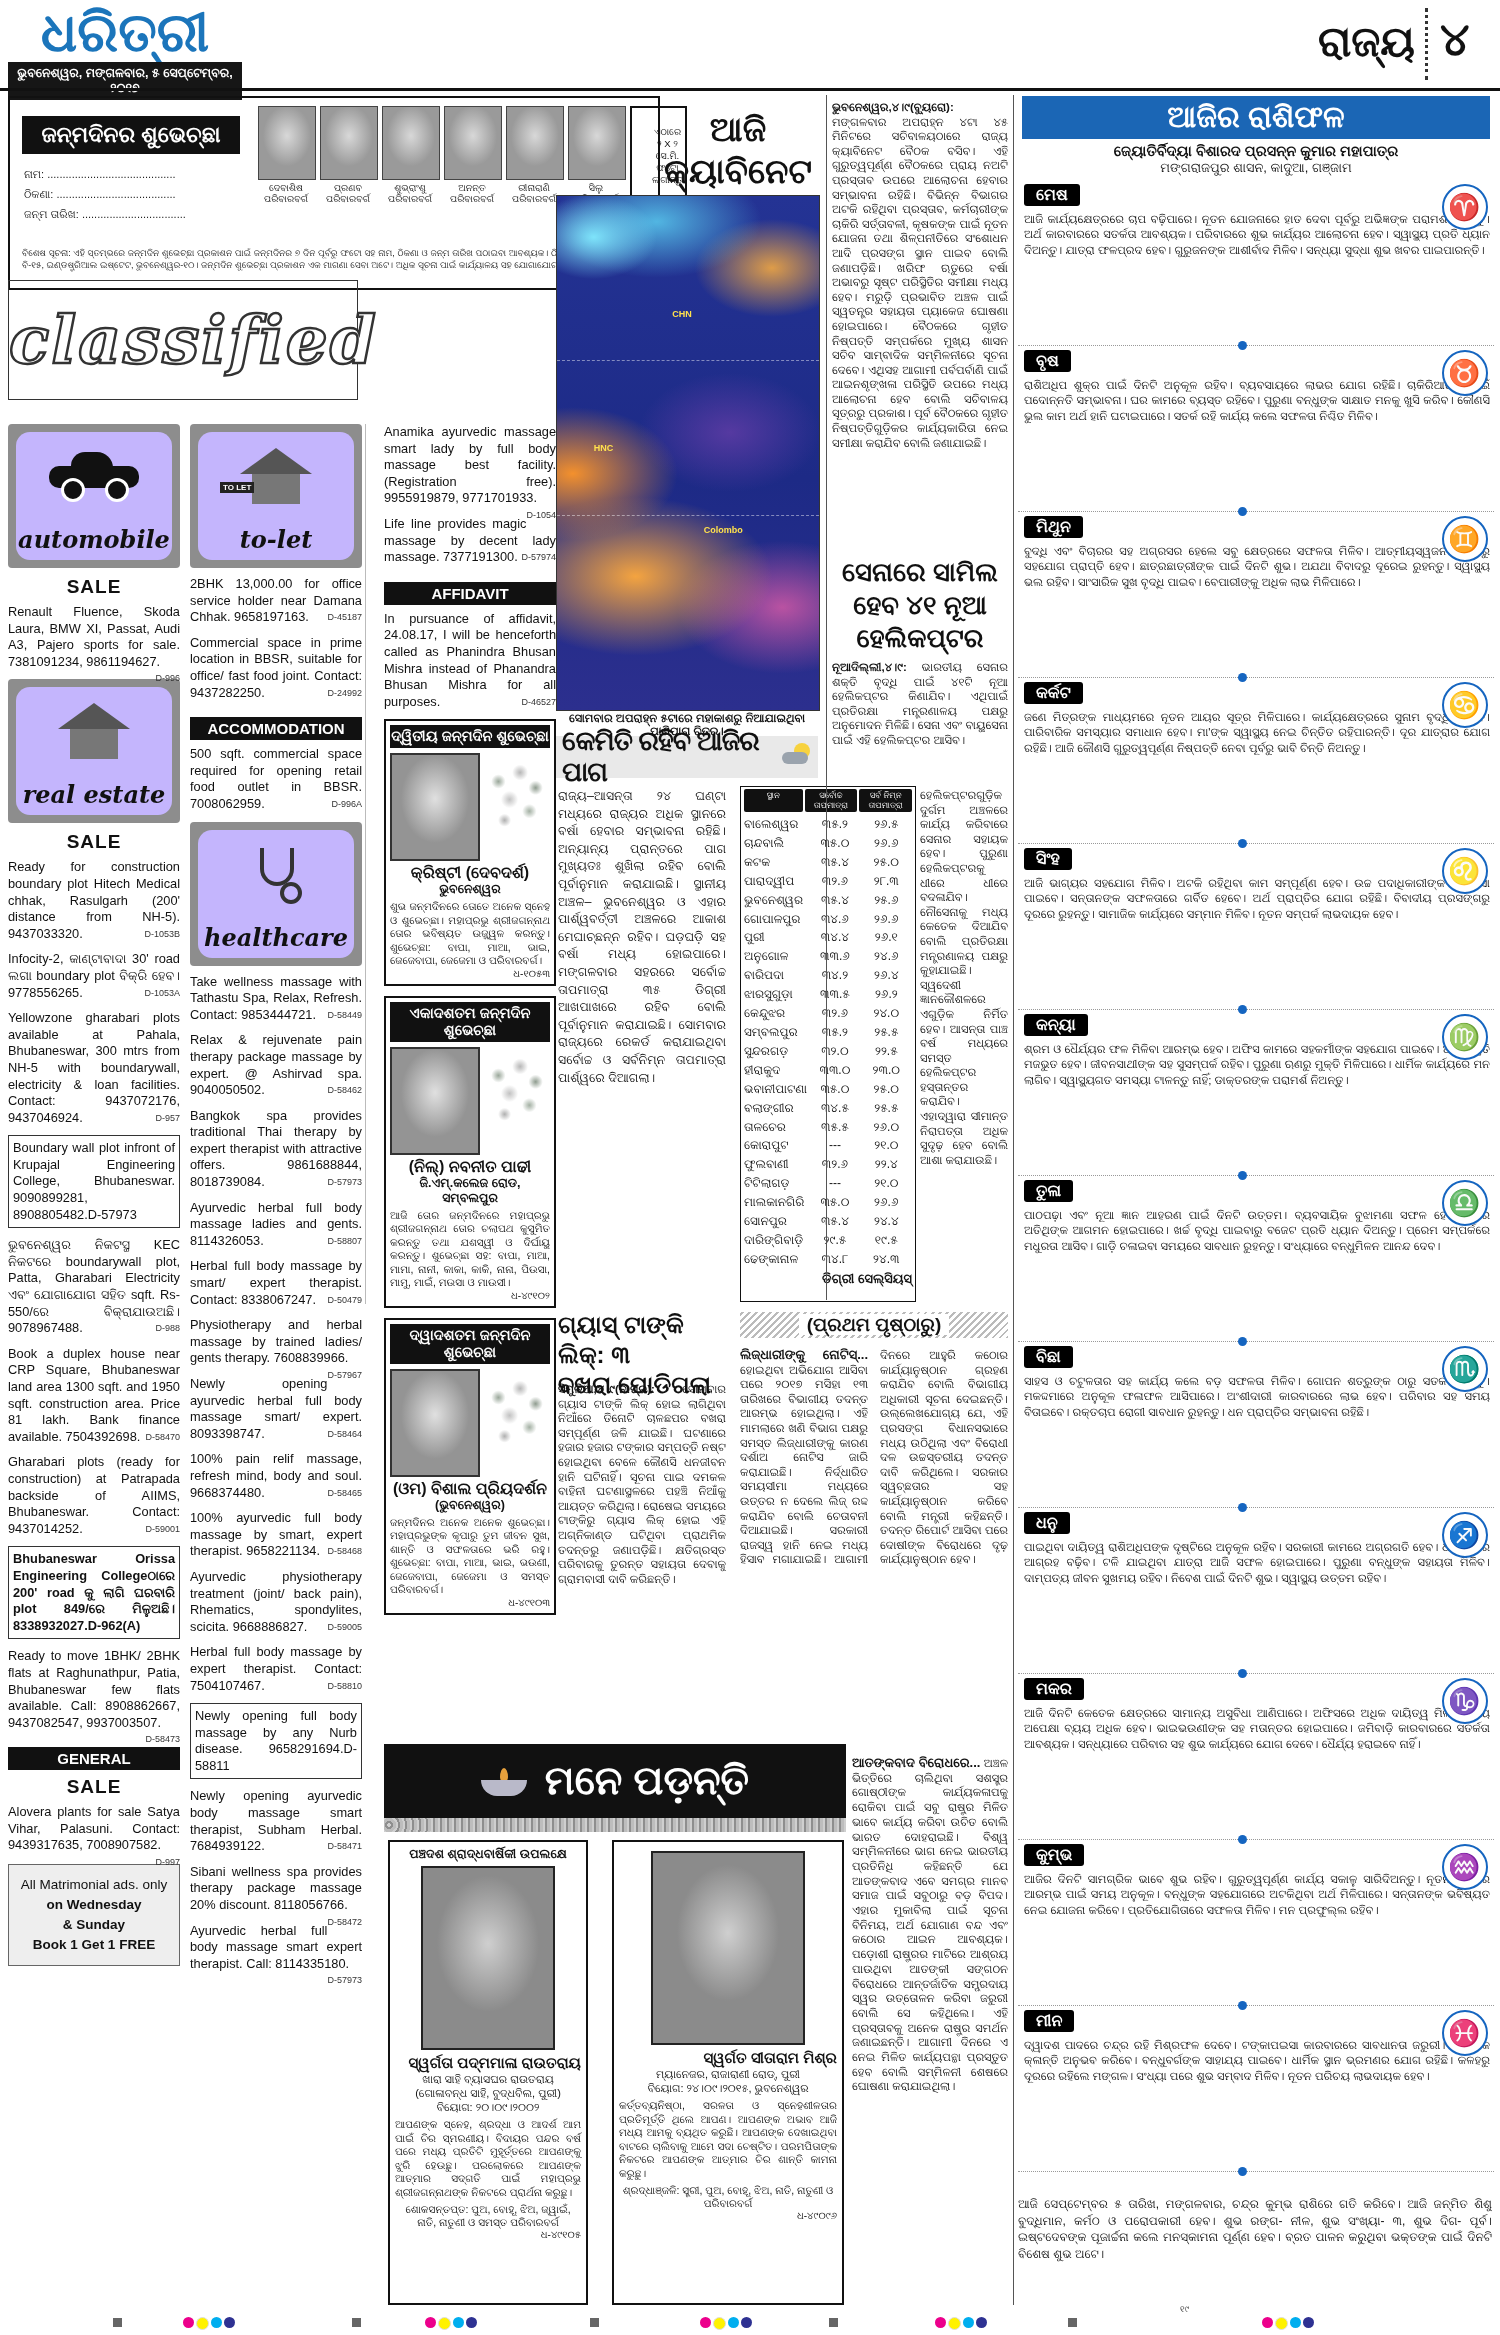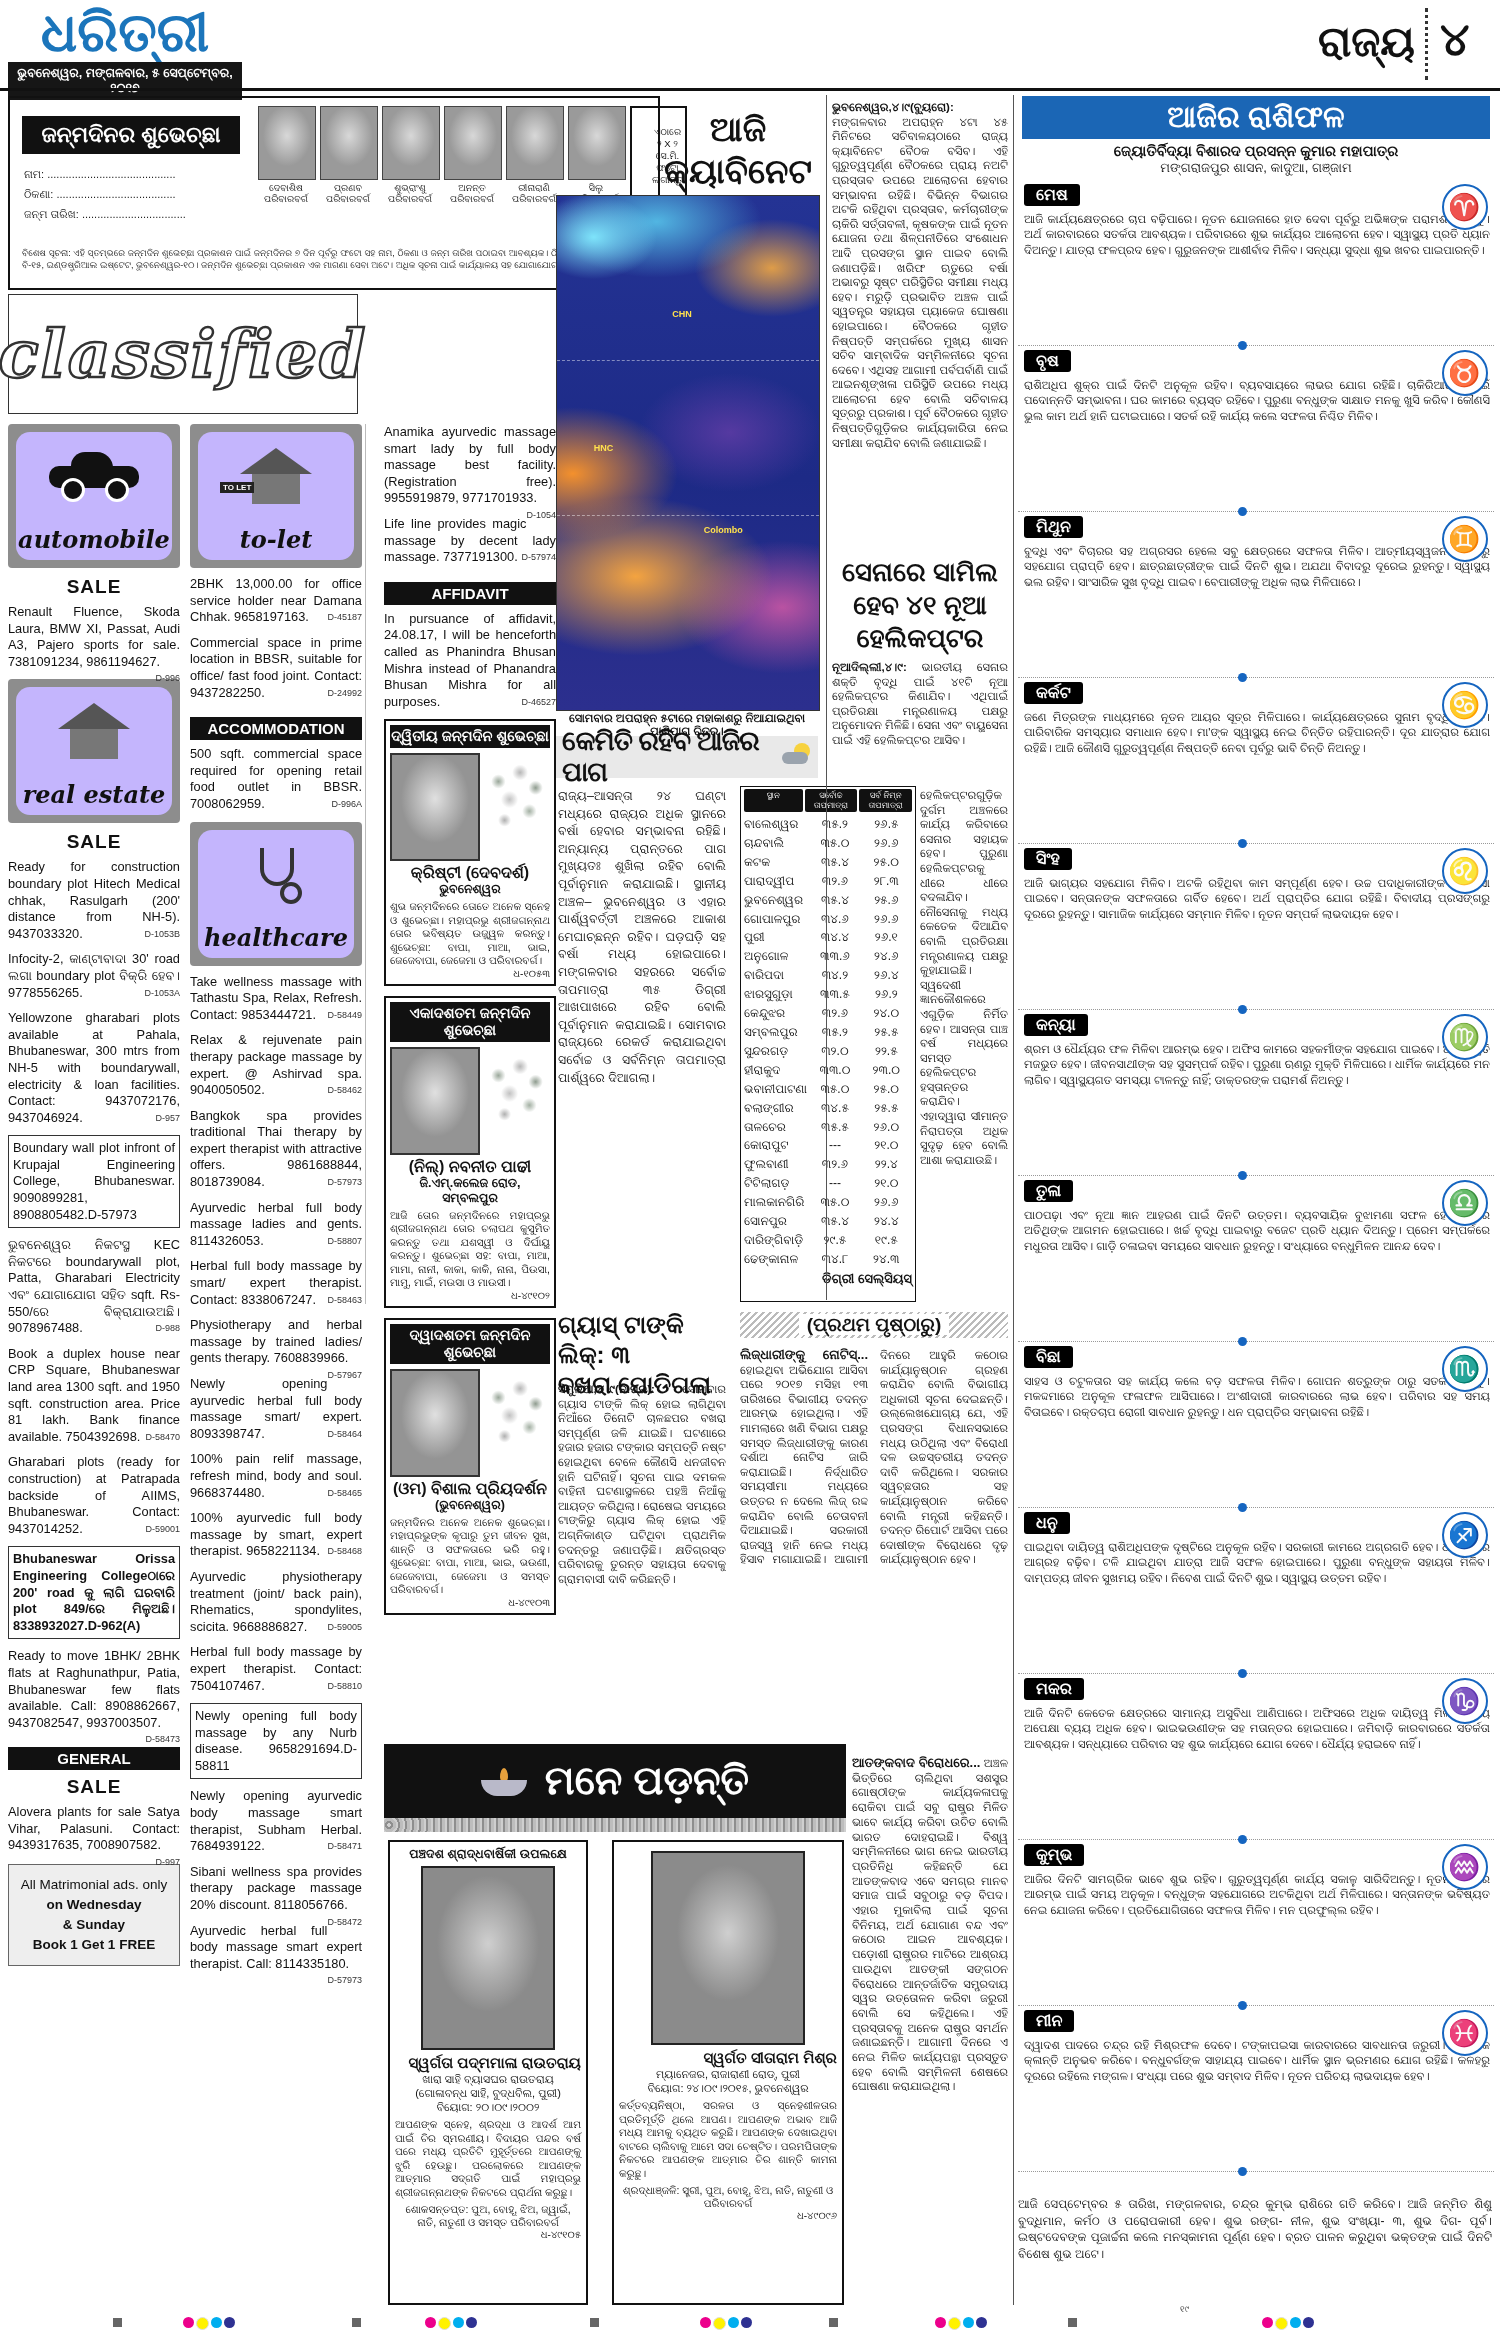--- a/index.html
+++ b/index.html
@@ -115,22 +115,22 @@
   .h-entry{position:relative;height:166px;border-bottom:1px dotted #999;padding:4px 4px 0 6px;box-sizing:border-box}
   .h-label{display:inline-block;background:#000;color:#fff;font-weight:bold;font-size:16px;
         padding:2px 12px;border-radius:3px}
   .h-icon{position:absolute;right:6px;top:4px;width:42px;height:42px;border:2px solid #1565c0;
         border-radius:50%;color:#1565c0;font-size:26px;text-align:center;line-height:42px;background:#fff}
   .h-text{margin-top:6px;font-size:11.5px;line-height:15.4px;text-align:justify;height:106px;overflow: hidden}
   .h-dot{position:absolute;left:220px;bottom:-5px;width:9px;height:9px;border-radius:50%;background:#1565c0}
   .hfoot{left:1018px;top:2196px;width:474px;height:108px;font-size:12px;line-height:16.5px;
         text-align:justify;overflow:hidden}
   
-  .clbox{left:8px;top:294px;width:348px;height:118px;border:1px solid #333;
-        display:flex;align-items:center;justify-content:center}
+  .clbox{left:8px;top:280px;width:348px;height:118px;border:1px solid #333;
+        display:flex;align-items:center;justify-content:flex-start}
   .cllogo{font-family:"DejaVu Serif",serif;font-style:italic;font-weight:bold;font-size:66px;
         color:#fff;-webkit-text-stroke:2.5px #333;letter-spacing:2px}
   .ccol{font-size:12.8px}
   .ccol1{left:8px;top:424px;width:172px;height:1888px;overflow:hidden}
   .ccol2{left:190px;top:424px;width:172px;height:1888px;overflow:hidden}
   .ccol3{left:384px;top:424px;width:172px;height:1312px;overflow:hidden}
   .card{background:#8d8d8d;border-radius:4px;padding:8px;margin-bottom:8px}
   .cardin{background:#c4b5fd;border-radius:14px;height:128px;position:relative;text-align:center}
   .cardlab{position:absolute;bottom:6px;width:100%;font-family:"DejaVu Serif",serif;
         font-style:italic;font-weight:bold;font-size:24px}
@@ -658,21 +658,21 @@
             <span class="tube"></span>
             <span class="ball"></span>
           </span>
         <div class="cardlab">healthcare</div>
       </div>
     </div>
     <div class="ad"><span>Take wellness massage with Tathastu Spa, Relax, Refresh. Contact: 9853444721.</span><span class="adid">D-58449</span></div>
     <div class="ad"><span>Relax &amp; rejuvenate pain therapy package massage by expert. @ Ashirvad spa. 9040050502.</span><span class="adid">D-58462</span></div>
     <div class="ad"><span>Bangkok spa provides traditional Thai therapy by expert therapist with attractive offers. 9861688844, 8018739084.</span><span class="adid">D-57973</span></div>
     <div class="ad"><span>Ayurvedic herbal full body massage ladies and gents. 8114326053.</span><span class="adid">D-58807</span></div>
-    <div class="ad"><span>Herbal full body massage by smart/ expert therapist. Contact: 8338067247.</span><span class="adid">D-58463</span></div>
+    <div class="ad"><span>Herbal full body massage by smart/ expert therapist. Contact: 8338067247.</span><span class="adid">D-50479</span></div>
     <div class="ad"><span>Physiotherapy and herbal massage by trained ladies/ gents therapy. 7608839966.</span><span class="adid">D-57967</span></div>
     <div class="ad"><span>Newly opening ayurvedic herbal full body massage smart/ expert. 8093398747.</span><span class="adid">D-58464</span></div>
     <div class="ad"><span>100% pain relif massage, refresh mind, body and soul. 9668374480.</span><span class="adid">D-58465</span></div>
     <div class="ad"><span>100% ayurvedic full body massage by smart, expert therapist. 9658221134.</span><span class="adid">D-58468</span></div>
     <div class="ad"><span>Ayurvedic physiotherapy treatment (joint/ back pain), Rhematics, spondylites, scicita. 9668886827.</span><span class="adid">D-59005</span></div>
     <div class="ad"><span>Herbal full body massage by expert therapist. Contact: 7504107467.</span><span class="adid">D-58810</span></div>
     <div class="adbox"><span>Newly opening full body massage by any Nurb disease. 9658291694.</span><span class="adid">D-58811</span></div>
     <div class="ad"><span>Newly opening ayurvedic body massage smart therapist, Subham Herbal. 7684939122.</span><span class="adid">D-58471</span></div>
     <div class="ad"><span>Sibani wellness spa provides therapy package massage 20% discount. 8118056766.</span><span class="adid">D-58472</span></div>
     <div class="ad"><span>Ayurvedic herbal full body massage smart expert therapist. Call: 8114335180.</span><span class="adid">D-57973</span></div>

